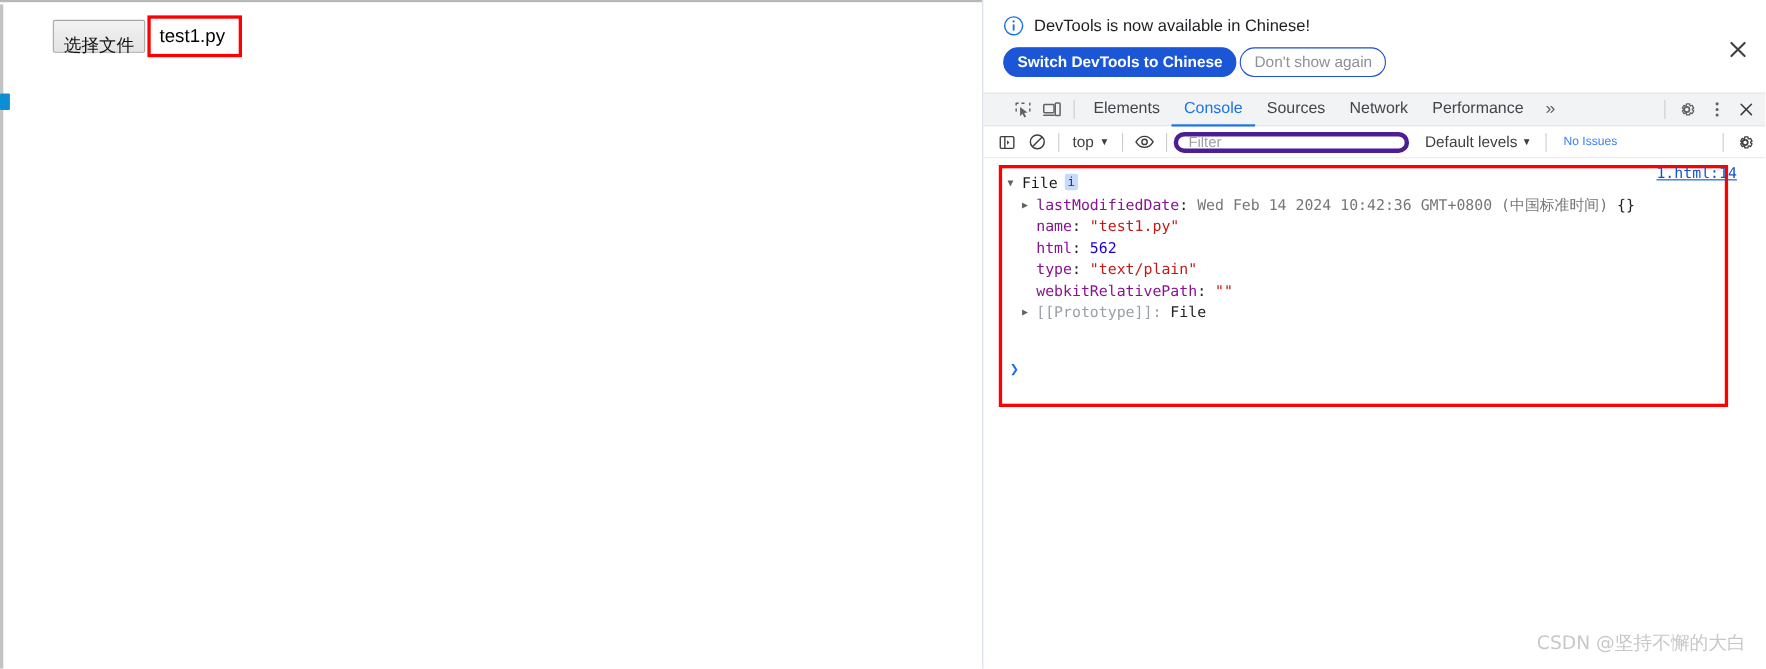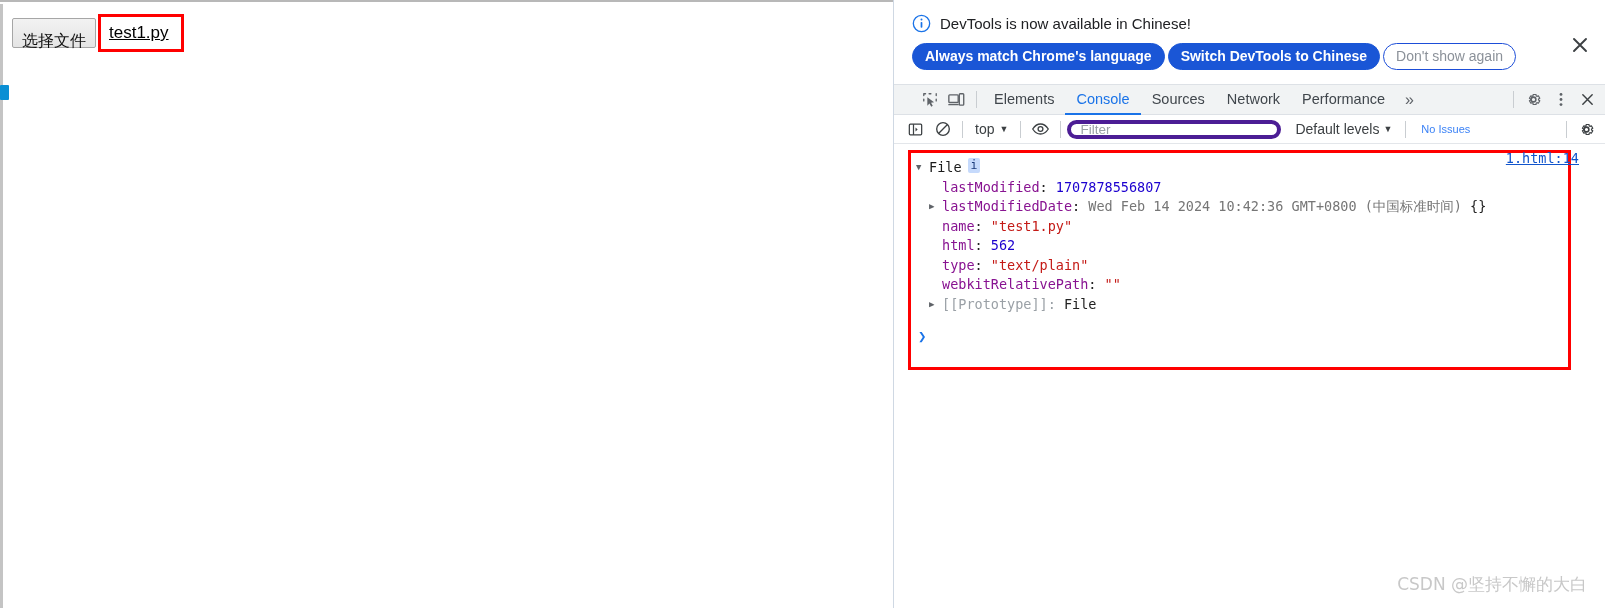--- a/index.html
+++ b/index.html
@@ -60,32 +60,32 @@
     border-radius: 2px;
     font-size: 16px;
     color: #111;
     padding: 19px 9px 3px 9px;
     display: flex;
     align-items: center;
     font-family: "DejaVu Sans", "Liberation Sans", sans-serif;
     line-height: 1;
     box-sizing: border-box;
     height: 30px;
+    margin-left: 36px;
   }
   #file-name-highlight {
     border: 3px solid #ff0000;
     box-sizing: border-box;
     height: 38px;
     margin-top: -4px;
     margin-left: 2px;
     display: flex;
     align-items: center;
     background: #ffffff;
     padding: 0 12px 0 8px;
-    text-decoration: underline;
   }
   #file-name-text {
     font-size: 17px;
     color: #000;
     font-family: "Liberation Sans", sans-serif;
     white-space: nowrap;
   }
 
   
   #devtools {
@@ -391,21 +391,20 @@
       <span id="notice-info-icon">
         <svg width="19" height="19" viewBox="0 0 20 20">
           <circle cx="10" cy="10" r="8.6" fill="none" stroke="#1a73e8" stroke-width="1.4"></circle>
           <circle cx="10" cy="5.8" r="1.05" fill="#1a73e8"></circle>
           <rect x="9.1" y="8.4" width="1.8" height="6.2" rx="0.8" fill="#1a73e8"></rect>
         </svg>
       </span>
       <span id="notice-text">DevTools is now available in Chinese!</span>
     </div>
     <div id="notice-buttons">
-      <div class="notice-btn primary">Always match Chrome's language</div>
       <div class="notice-btn primary">Switch DevTools to Chinese</div>
       <div class="notice-btn ghost">Don't show again</div>
     </div>
     <div id="notice-close">
       <svg width="24" height="24" viewBox="0 0 24 24">
         <path d="M6 6 L18 18 M18 6 L6 18" stroke="#3c4043" stroke-width="1.9" stroke-linecap="round"></path>
       </svg>
     </div>
   </div>
 
@@ -505,23 +504,20 @@
 
     <div id="source-link">1.html:14</div>
 
     <div id="console-entry">
       <div class="mono obj-row">
         <span class="tri">▼</span>
         <span class="obj-name">File</span>
         <span class="info-badge">i</span>
       </div>
 
-      <div class="mono prop-row">
-        <span class="key">lastModified</span><span class="punct">: </span><span class="num">1707878556807</span>
-      </div>
 
       <div class="mono prop-row has-tri">
         <span class="tri">▶</span>
         <span><span class="key">lastModifiedDate</span><span class="punct">: </span><span class="date-val">Wed Feb 14 2024 10:42:36 GMT+0800 (中国标准时间)</span><span class="punct"> </span><span class="plain">{}</span></span>
       </div>
 
       <div class="mono prop-row">
         <span class="key">name</span><span class="punct">: </span><span class="str">"test1.py"</span>
       </div>
 

